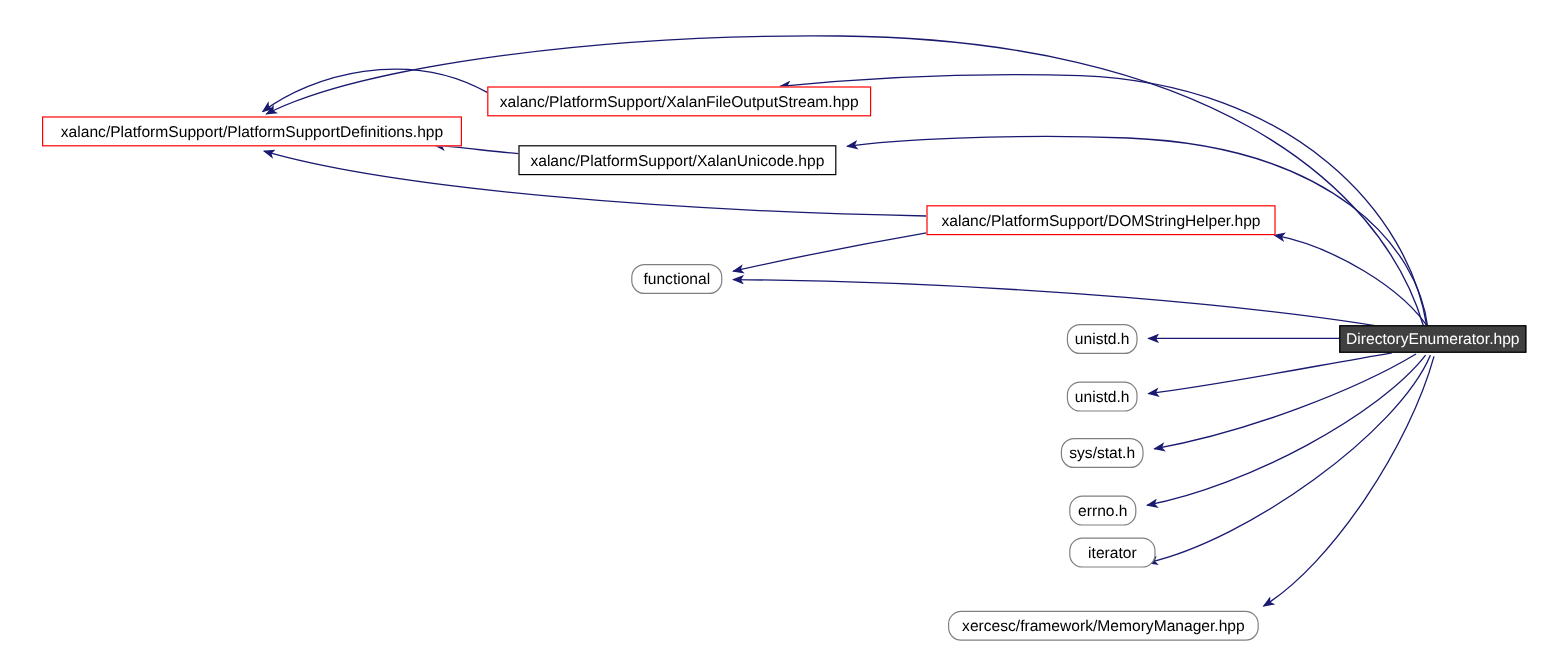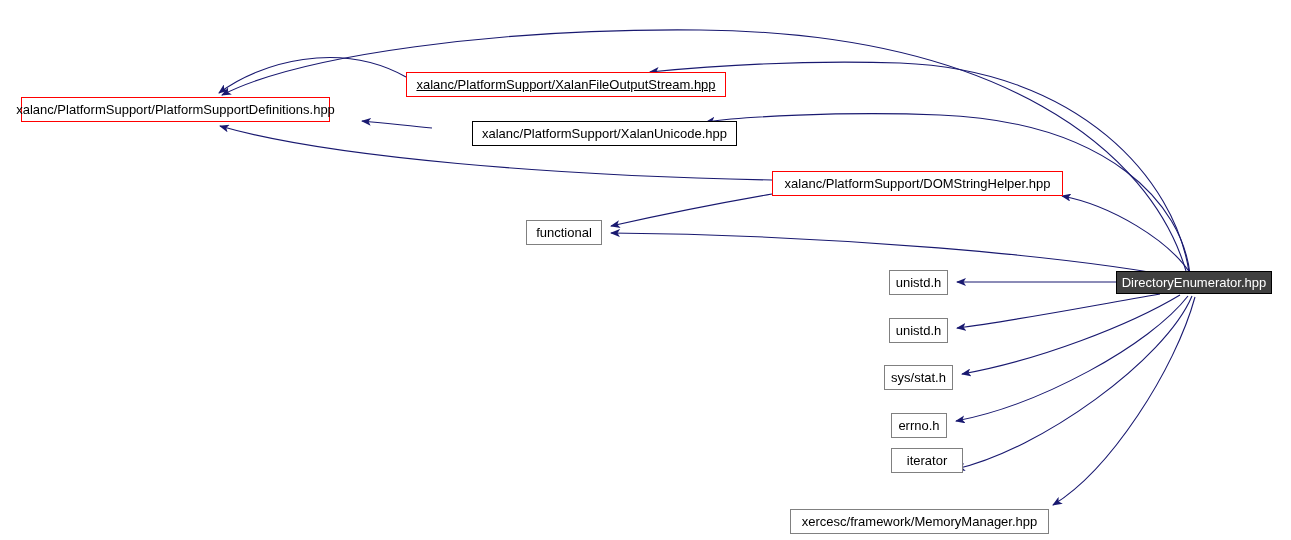--- a/index.html
+++ b/index.html
@@ -32,22 +32,22 @@
     justify-content: center;
     background: #ffffff;
     border: 1px solid #808080;
     font-size: 13px;
     line-height: 1;
     color: #000000;
     white-space: nowrap;
     letter-spacing: 0px;
   }
   .node.red   { border-color: #ff0000; }
-  .node.black { border-color: #000000; margin-left: 40px; }
-  .node.gray  { border-color: #808080; }
+  .node.black { border-color: #000000; }
+  .node.gray  { border-color: #808080; border-radius: 11px; }
   .node.current {
     background: #404040;
     border-color: #000000;
     color: #ffffff;
   }
 </style>
 </head>
 <body>
 
 <div id="graph">
@@ -85,25 +85,25 @@
       <path d="M1180,295 C1130,325 1040,360 962,374"></path>
 
       <path d="M1188,296 C1150,345 1040,405 956,421"></path>
 
       <path d="M1192,296 C1165,360 1040,450 956,469"></path>
 
       <path d="M1195,297 C1175,370 1110,470 1053,505"></path>
     </g>
   </svg>
 
-  <div class="node red" style="left:21px; top:97px; width:309px; height:25px;text-align:center;">
+  <div class="node red" style="left:35px; top:97px; width:350px; height:25px;text-align:center;">
     <span>xalanc/PlatformSupport/PlatformSupportDefinitions.hpp</span>
   </div>
 
-  <div class="node red" style="left:406px; top:72px; width:320px; height:25px;text-decoration:underline;">
+  <div class="node red" style="left:406px; top:72px; width:320px; height:25px;">
     <span>xalanc/PlatformSupport/XalanFileOutputStream.hpp</span>
   </div>
 
   <div class="node black" style="left:432px; top:121px; width:265px; height:25px;">
     <span>xalanc/PlatformSupport/XalanUnicode.hpp</span>
   </div>
 
   <div class="node red" style="left:772px; top:171px; width:291px; height:25px;">
     <span>xalanc/PlatformSupport/DOMStringHelper.hpp</span>
   </div>

